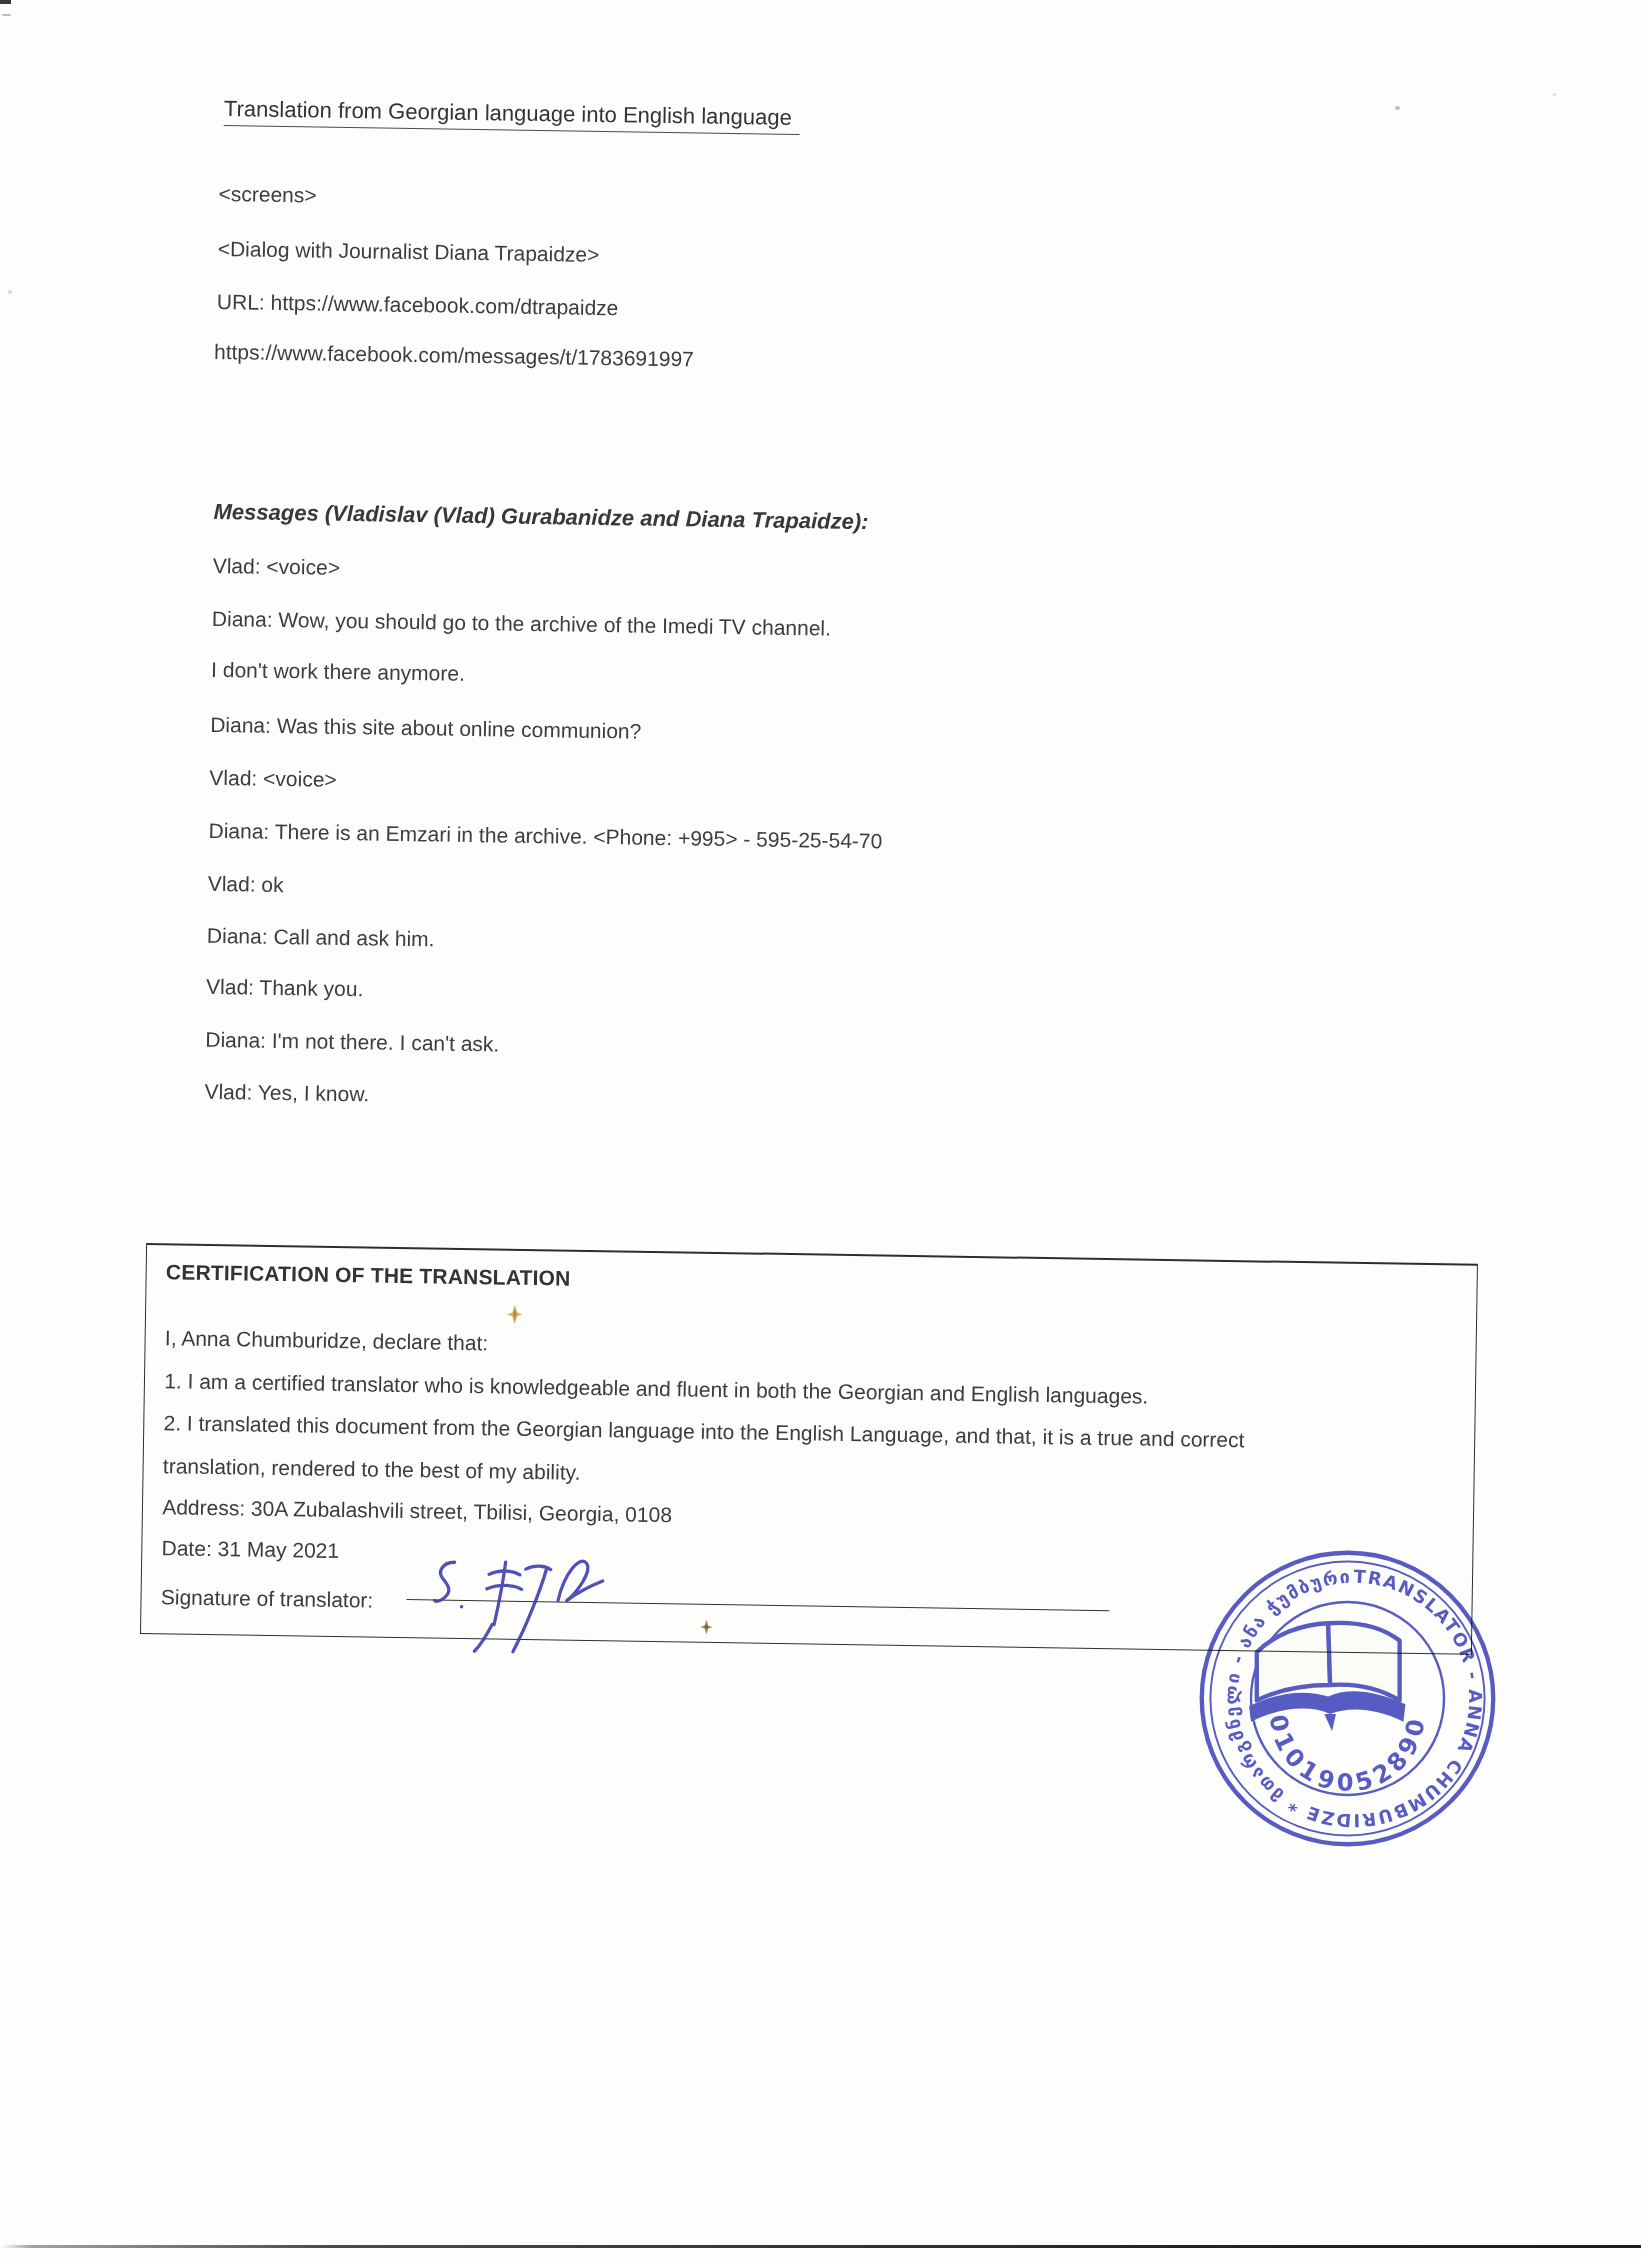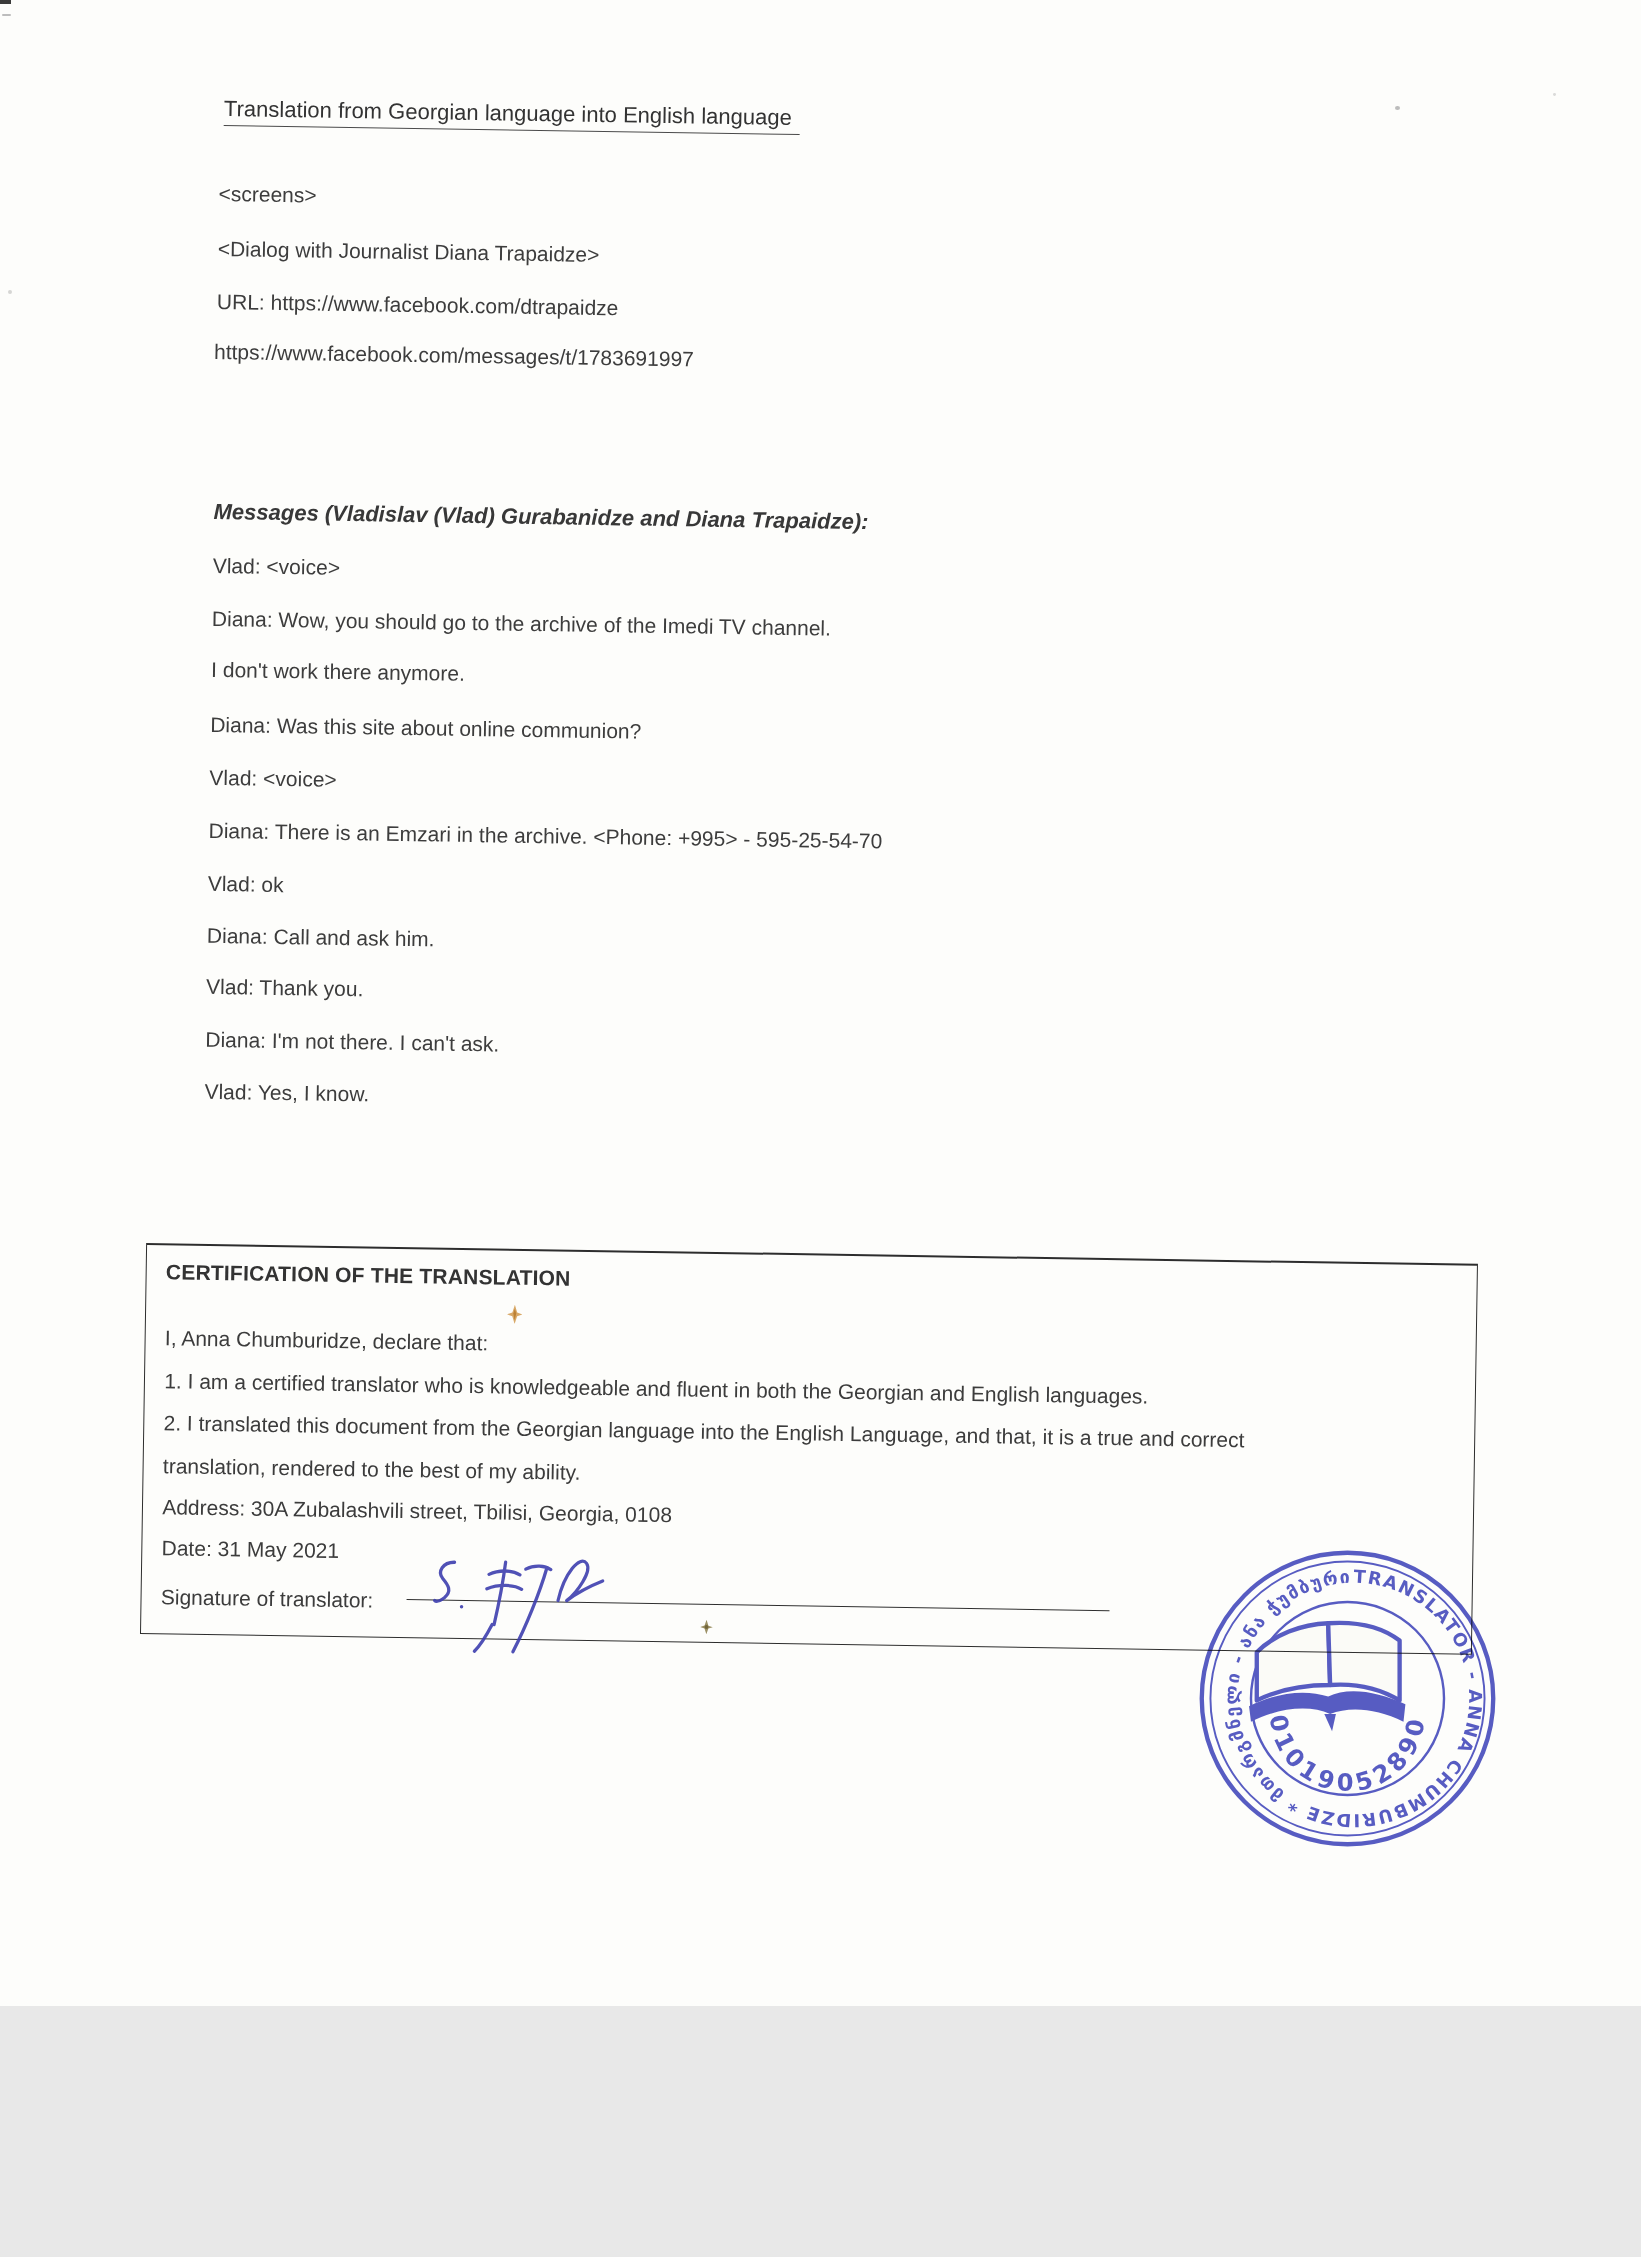--- a/index.html
+++ b/index.html
@@ -1,18 +1,18 @@
 <!DOCTYPE html>
 <html><head>
 <meta charset="utf-8">
 <style>
   html,body{margin:0;padding:0;background:#e8e8e8;}
   .page{
     position:relative;
-    width:1641px;height:2006px;
+    width:1641px;height:2257px;
     background:#fdfdfb;
     overflow:hidden;
     font-family:"Liberation Sans",sans-serif;
     color:#3d3d3d;
   }
   .skew{
     position:absolute;left:0;top:0;width:1641px;height:2257px;
     transform:rotate(0.9deg);
     transform-origin:222px 106px;
   }

